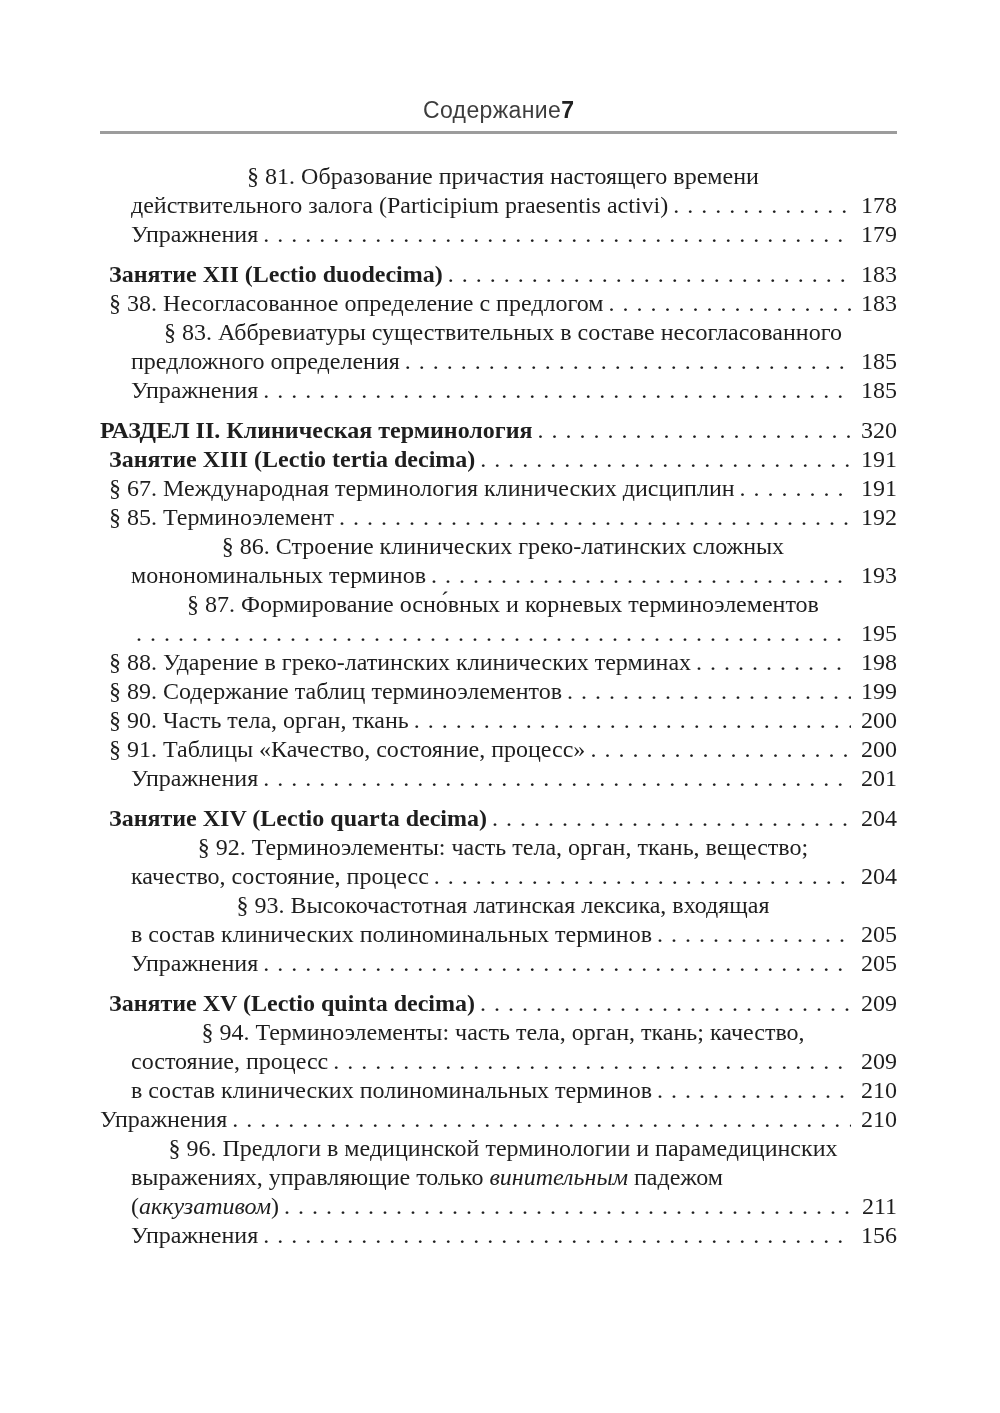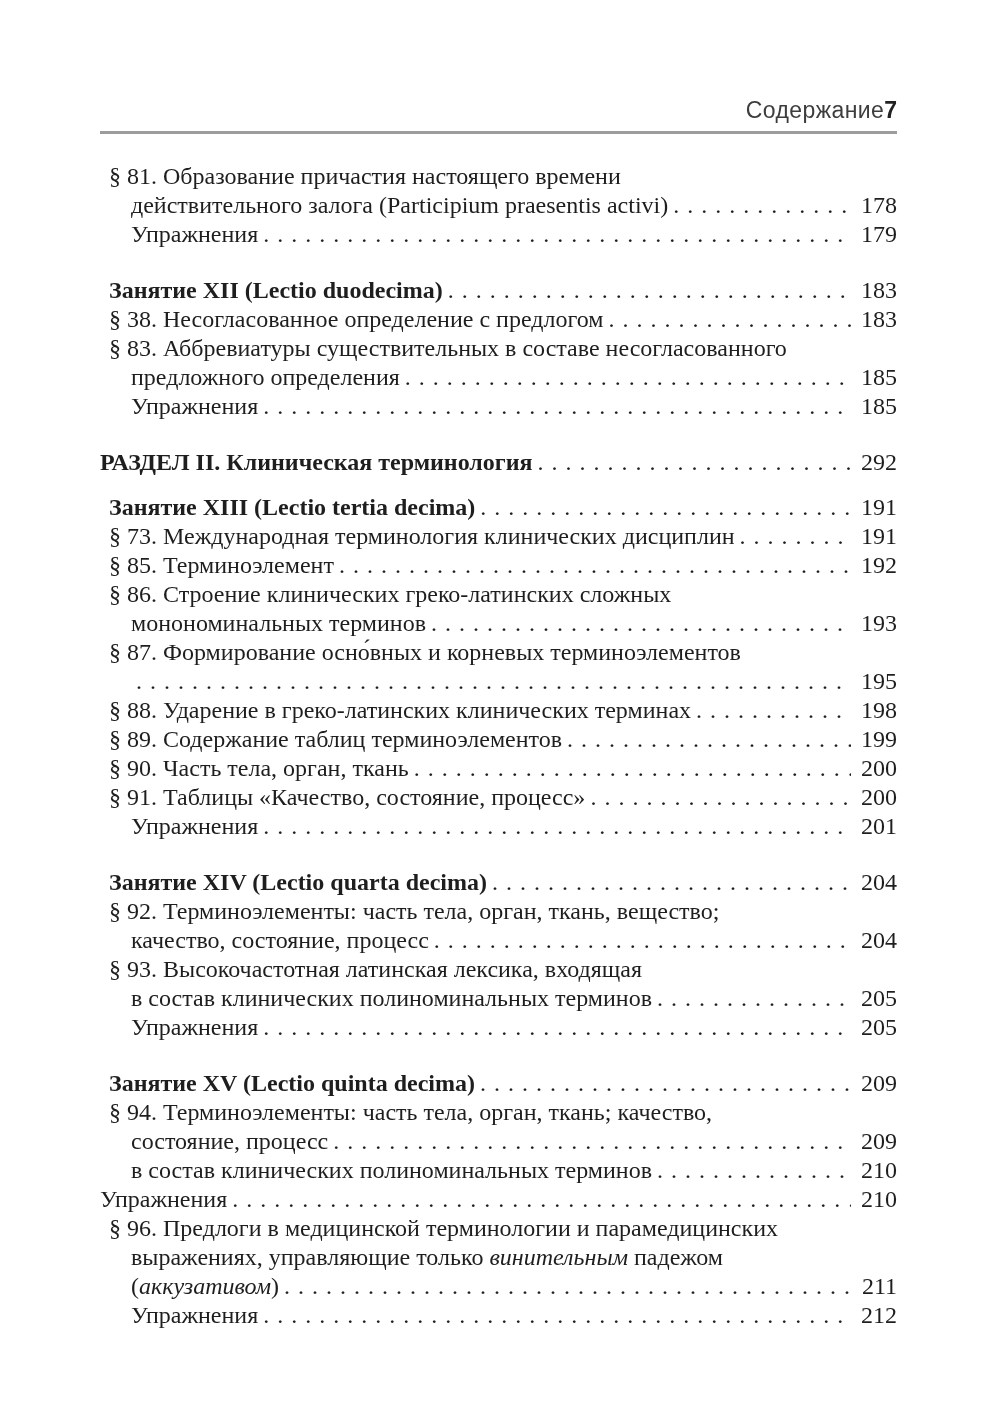--- a/index.html
+++ b/index.html
@@ -16,21 +16,21 @@
   }
   .page-content {
     position: absolute;
     left: 100px;
     top: 97px;
     width: 797px;
   }
   
   .running-header {
     display: flex;
-    justify-content: flex-end;
+    justify-content: center;
     align-items: baseline;
     font-family: "Liberation Sans", sans-serif;
     padding-bottom: 7px;
     border-bottom: 3px solid #9c9c9c;
   }
   .header-title {
     font-size: 23px;
     font-weight: 400;
     letter-spacing: 0.4px;
     color: #3d3d3d;
@@ -47,28 +47,28 @@
     line-height: 29px;
     color: #1e1e1e;
   }
   .entry { margin: 0; }
   .entry.gap { margin-top: 11px; }
   .row {
     display: flex;
     align-items: baseline;
   }
   .indent-0 { padding-left: 0; }
-  .indent-1 { padding-left: 9px; }
+  .indent-1 { padding-left: 9px; justify-content: center; }
   .indent-2 { padding-left: 31px; }
   .txt {
     flex: 0 1 auto;
     white-space: nowrap;
     overflow: hidden;
   }
-  .bold .txt { font-weight: 700; margin-top: 16px; }
+  .bold .txt { font-weight: 700; }
   .seg-i { font-style: italic; }
   .leader {
     flex: 1 1 10px;
     min-width: 10px;
     overflow: hidden;
     white-space: nowrap;
     text-align: right;
     padding: 0 4px 0 5px;
     font-weight: 400;
     letter-spacing: 1px;
@@ -139,33 +139,33 @@
         <div class="row indent-2">
           <span class="txt"><span>Упражнения</span></span>
           <span class="leader"></span>
           <span class="pagenum">185</span>
         </div>
       </div>
       <div class="entry gap">
         <div class="row indent-0 bold">
           <span class="txt"><span>РАЗДЕЛ II. Клиническая терминология</span></span>
           <span class="leader"></span>
-          <span class="pagenum">292</span>
+          <span class="pagenum">320</span>
         </div>
       </div>
       <div class="entry">
         <div class="row indent-1 bold">
           <span class="txt"><span>Занятие XIII (Lectio tertia decima)</span></span>
           <span class="leader"></span>
           <span class="pagenum">191</span>
         </div>
       </div>
       <div class="entry">
         <div class="row indent-1">
-          <span class="txt"><span>§ 73. Международная терминология клинических дисциплин</span></span>
+          <span class="txt"><span>§ 67. Международная терминология клинических дисциплин</span></span>
           <span class="leader"></span>
           <span class="pagenum">191</span>
         </div>
       </div>
       <div class="entry">
         <div class="row indent-1">
           <span class="txt"><span>§ 85. Терминоэлемент</span></span>
           <span class="leader"></span>
           <span class="pagenum">192</span>
         </div>
@@ -299,17 +299,17 @@
         <div class="row indent-2">
           <span class="txt"><span>(</span><span class="seg-i">аккузативом</span><span>)</span></span>
           <span class="leader"></span>
           <span class="pagenum">211</span>
         </div>
       </div>
       <div class="entry">
         <div class="row indent-2">
           <span class="txt"><span>Упражнения</span></span>
           <span class="leader"></span>
-          <span class="pagenum">212</span>
+          <span class="pagenum">156</span>
         </div>
       </div>
     </div>
 </div>
 
 </body></html>

